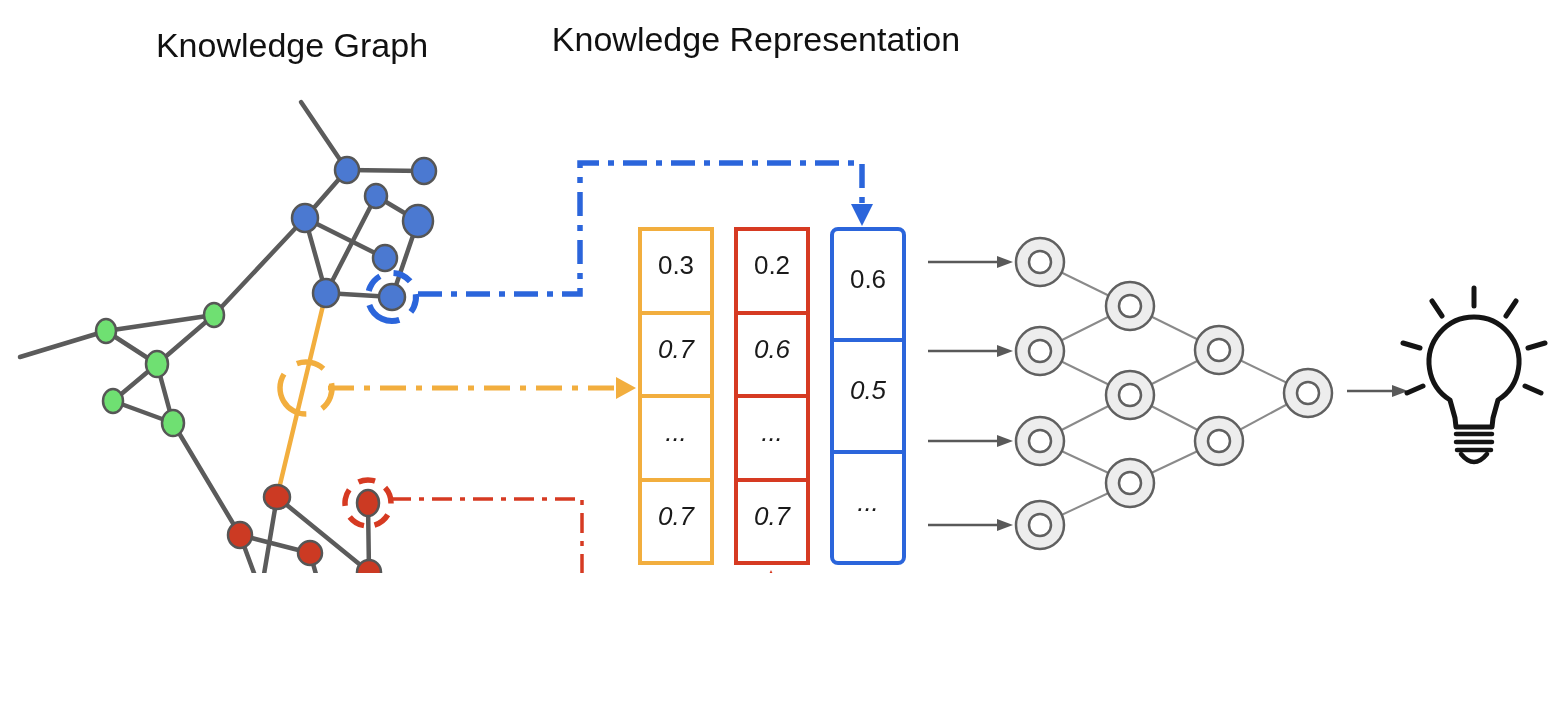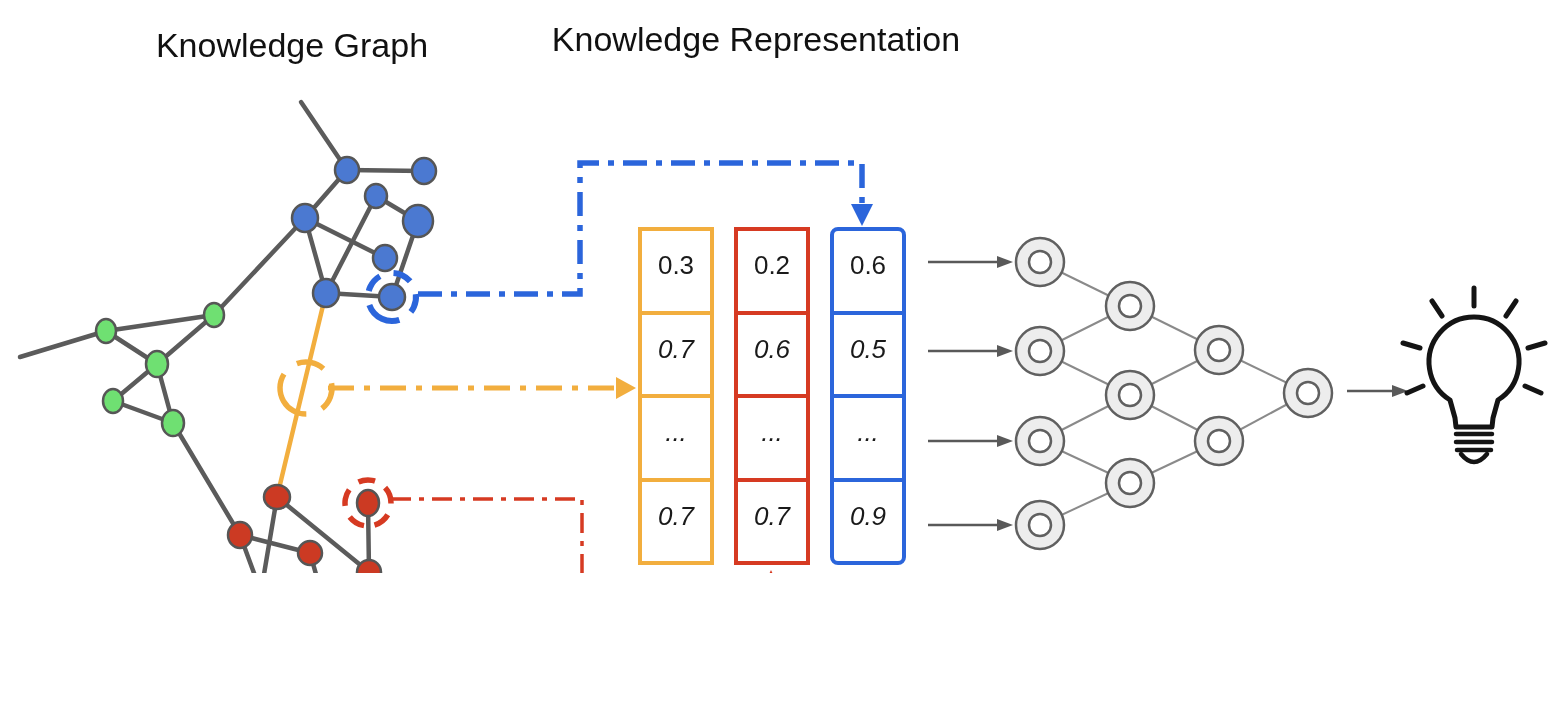--- a/index.html
+++ b/index.html
@@ -210,16 +210,15 @@
   <div class="vec-col col-red">
     <div class="vec-cell">0.2</div>
     <div class="vec-cell">0.6</div>
     <div class="vec-cell">...</div>
     <div class="vec-cell">0.7</div>
   </div>
   <div class="vec-col col-blue">
     <div class="vec-cell">0.6</div>
     <div class="vec-cell">0.5</div>
     <div class="vec-cell">...</div>
-    <div class="vec-cell">0.9</div>
   </div>
 
 </div>
 
 </body></html>

